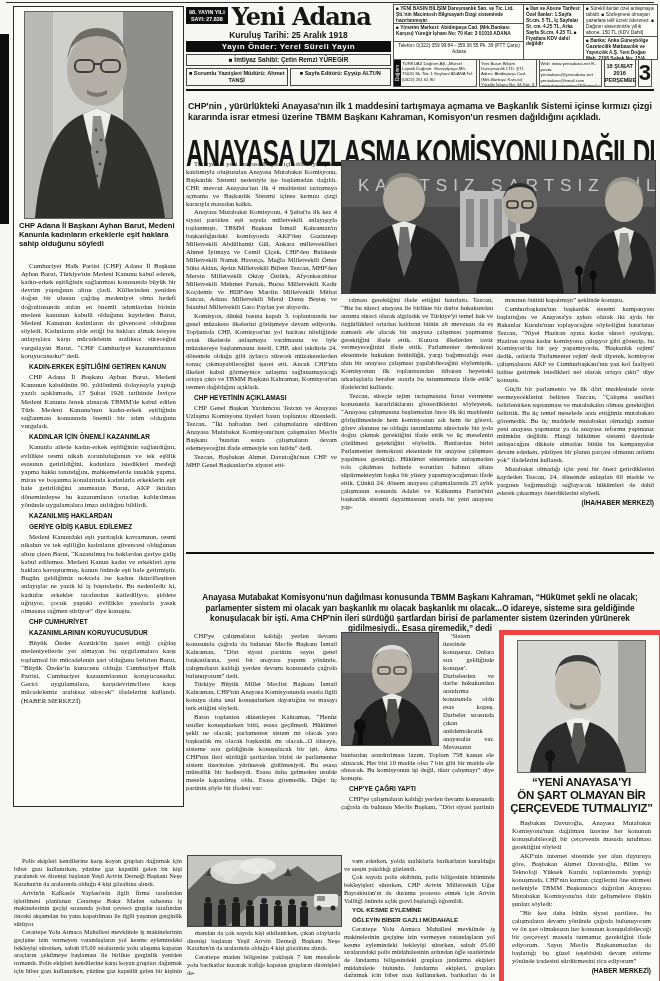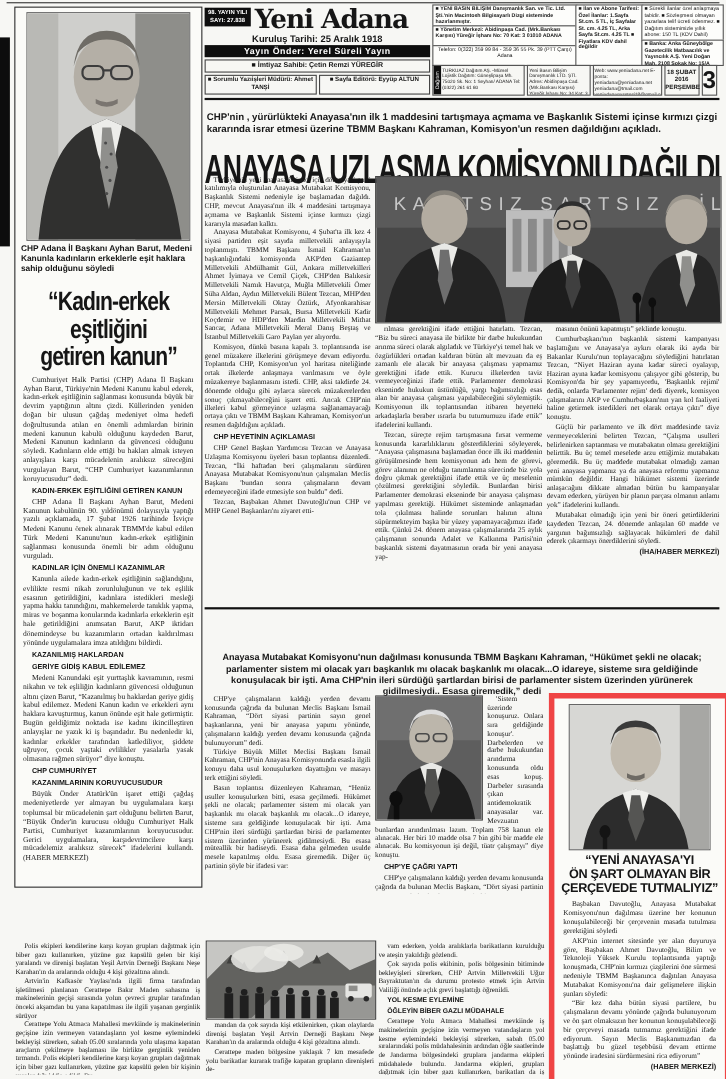--- a/index.html
+++ b/index.html
@@ -121,23 +121,20 @@
       <path d="M10 206 Q18 118 58 102 L72 96 L86 102 Q128 118 140 206 Z" fill="#30302f"></path>
       <path d="M58 102 L72 96 L86 102 L80 128 L72 150 L64 128 Z" fill="#ededea"></path>
       <path d="M68 104 L76 104 L82 140 L74 178 L66 140 Z" fill="#8f8f8c"></path>
       <circle cx="71" cy="118" r="1.4" fill="#4a4a4a"></circle>
         <circle cx="76" cy="128" r="1.4" fill="#4a4a4a"></circle>
       <circle cx="72" cy="140" r="1.4" fill="#4a4a4a"></circle>
         <circle cx="75" cy="152" r="1.4" fill="#4a4a4a"></circle>
       <circle cx="72" cy="164" r="1.4" fill="#4a4a4a"></circle>
     </svg>
     <p class="la-caption">CHP Adana İl Başkanı Ayhan Barut, Medeni Kanunla kadınların erkeklerle eşit haklara sahip olduğunu söyledi</p>
-    <h1 class="la-headline"><span>“Kadın-erkek
-eşitliğini
-getiren kanun”</span></h1>
     <div class="la-body">
         <p class="blk-p">Cumhuriyet Halk Partisi (CHP) Adana İl Başkanı Ayhan Barut, Türkiye'nin Medeni Kanunu kabul ederek, kadın-erkek eşitliğinin sağlanması konusunda büyük bir devrim yaptığının altını çizdi. Küllerinden yeniden doğan bir ulusun çağdaş medeniyet olma hedefi doğrultusunda atılan en önemli adımlardan birinin medeni kanunun kabulü olduğunu kaydeden Barut, Medeni Kanunun kadınların da güvencesi olduğunu söyledi. Kadınların elde ettiği bu hakları almak isteyen anlayışlara karşı mücadelenin aralıksız süreceğini vurgulayan Barut, “CHP Cumhuriyet kazanımlarının koruyucusudur” dedi.</p>
         <p class="blk-h">KADIN-ERKEK EŞİTLİĞİNİ GETİREN KANUN</p>
         <p class="blk-p">CHP Adana İl Başkanı Ayhan Barut, Medeni Kanunun kabulünün 90. yıldönümü dolayısıyla yaptığı yazılı açıklamada, 17 Şubat 1926 tarihinde İsviçre Medeni Kanunu örnek alınarak TBMM'de kabul edilen Türk Medeni Kanunu'nun kadın-erkek eşitliğinin sağlanması konusunda önemli bir adım olduğunu vurguladı.</p>
         <p class="blk-h">KADINLAR İÇİN ÖNEMLİ KAZANIMLAR</p>
         <p class="blk-p">Kanunla ailede kadın-erkek eşitliğinin sağlandığını, evlilikte resmi nikah zorunluluğunun ve tek eşlilik esasının getirildiğini, kadınlara istedikleri mesleği yapma hakkı tanındığını, mahkemelerde tanıklık yapma, miras ve boşanma konularında kadınlarla erkeklerin eşit hale getirildiğini anımsatan Barut, AKP iktidarı dönemindeyse bu kazanımların ortadan kaldırılması yönünde uygulamalara imza atıldığını bildirdi.</p>
         <p class="blk-h">KAZANILMIŞ HAKLARDAN</p>
         <p class="blk-h">GERİYE GİDİŞ KABUL EDİLEMEZ</p>
         <p class="blk-p">Medeni Kanundaki eşit yurttaşlık kavramının, resmi nikahın ve tek eşliliğin kadınların güvencesi olduğunun altını çizen Barut, “Kazanılmış bu haklardan geriye gidiş kabul edilemez. Medeni Kanun kadın ve erkekleri aynı haklara kavuşturmuş, kanun önünde eşit hale getirmiştir. Bugün geldiğimiz noktada ise kadını ikincilleştiren anlayışlar ne yazık ki iş başındadır. Bu nedenledir ki, kadınlar erkekler tarafından katlediliyor, şiddete uğruyor, çocuk yaştaki evlilikler yasalarla yasak olmasına rağmen sürüyor” diye konuştu.</p>
         <p class="blk-h">CHP CUMHURİYET</p>

